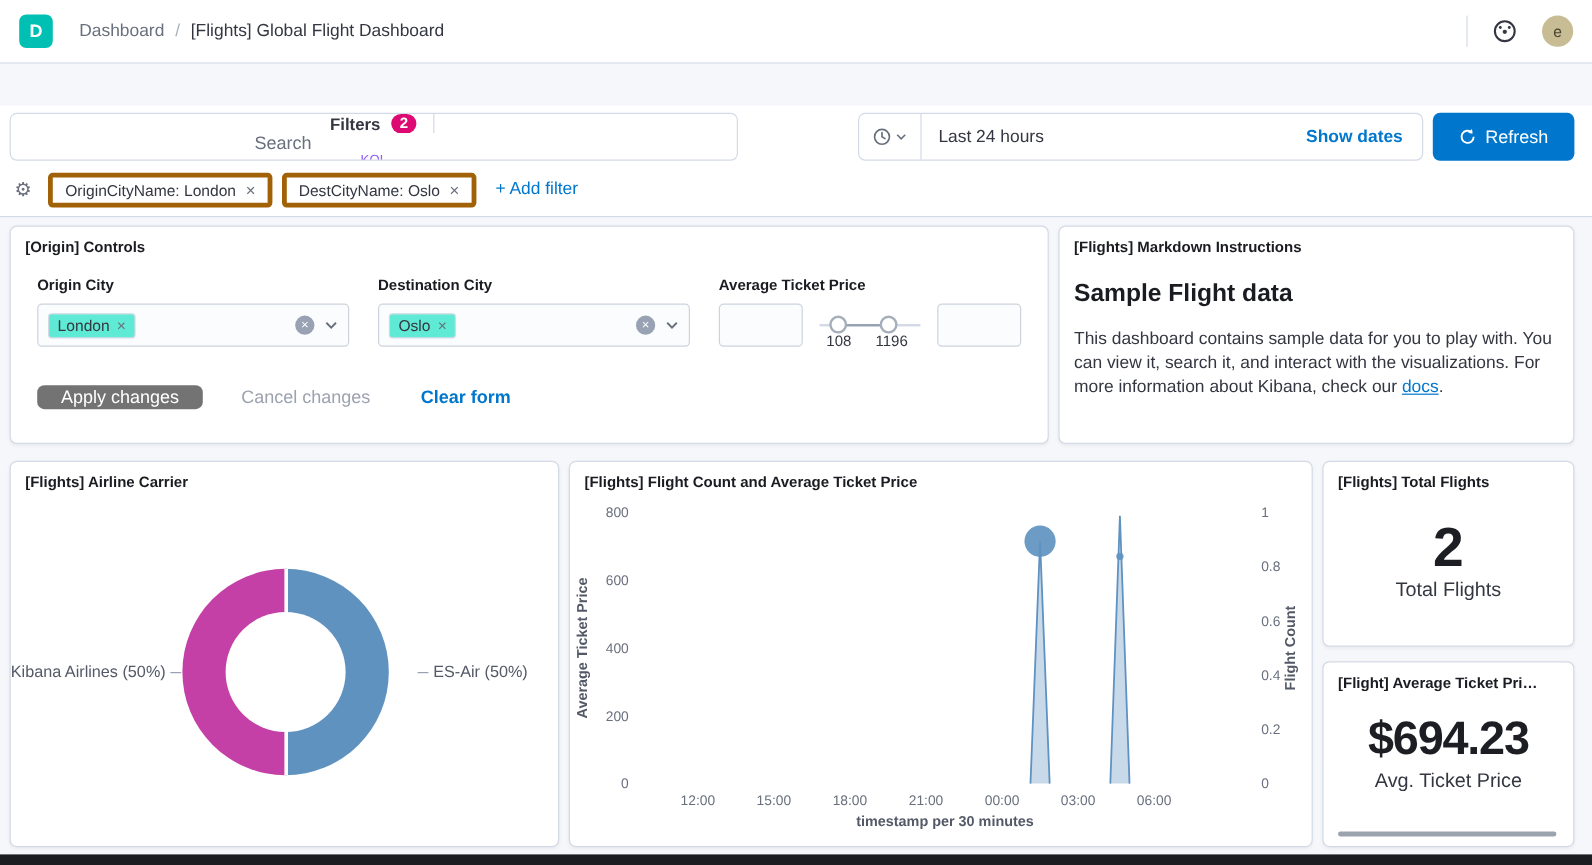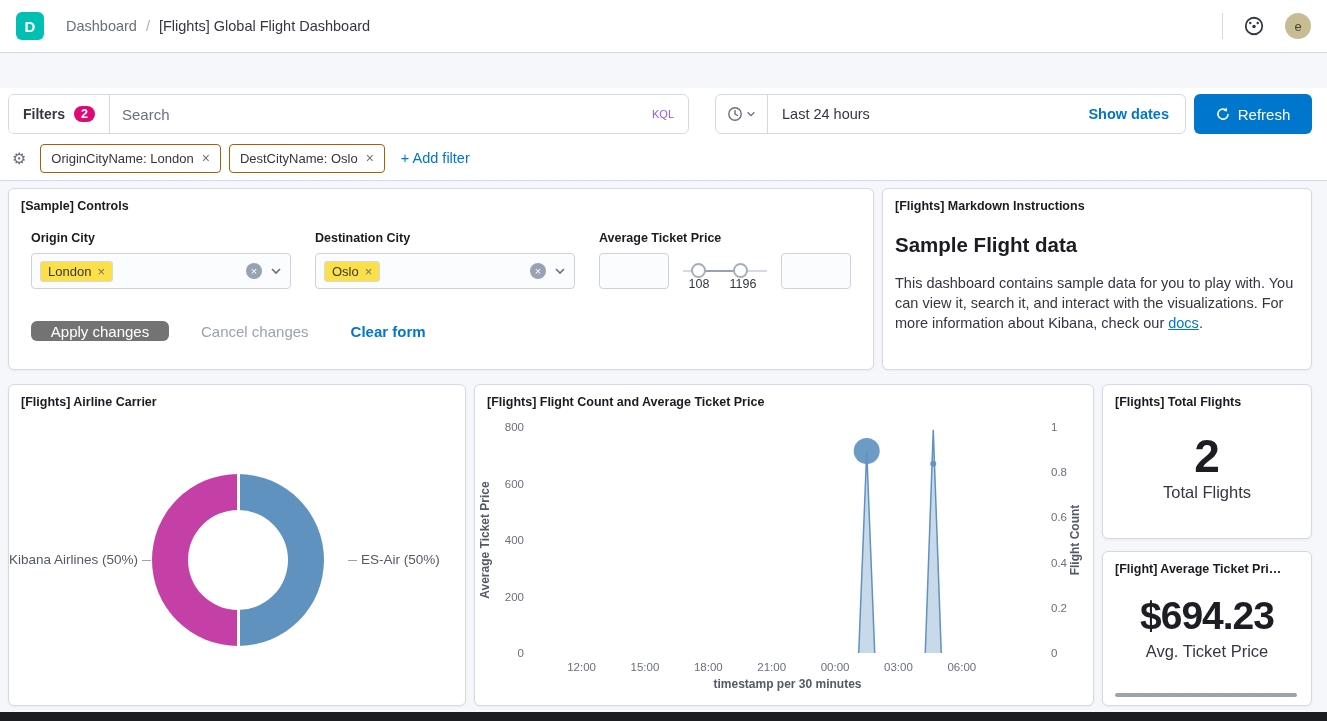--- a/index.html
+++ b/index.html
@@ -22,22 +22,22 @@
             font-size:13px; display:flex; align-items:center; justify-content:center; cursor:pointer; }
 
   
   .menu-bar { position:absolute; top:53px; left:0; right:0; height:35px; background:#fff;
               border-bottom:1px solid #D3DAE6; display:flex; align-items:center; gap:23px; padding:0 9px; z-index:5; }
   .menu-link { color:#0077CC; font-size:15px; text-decoration:none; cursor:pointer; }
 
   
   .query-section { position:absolute; top:88px; left:0; right:0; height:93px; background:#fff;
                    border-bottom:1px solid #D3DAE6; z-index:4; }
-  .query-bar { position:absolute; top:6px; left:8px; width:681px; height:40px; border:1px solid #D3DAE6;
-               border-radius:6px; background:#fff; display:flex; align-items:center; overflow:hidden; }
+  .query-bar { position:absolute; top:6px; left:8px; width:607px; height:40px; border:1px solid #D3DAE6;
+               border-radius:6px; background:#fff; display:flex; align-items:center; overflow:hidden;flex-direction:column; }
   .filters-btn { display:flex; align-items:center; gap:9px; padding:0 14px; height:100%;
                  border-right:1px solid #D3DAE6; background:#fff; border-top:none; border-bottom:none; border-left:none; cursor:pointer; }
   .filters-label { font-weight:600; font-size:14px; color:#343741; }
   .filters-badge { background:#DD0A73; color:#fff; border-radius:10px; min-width:20px; padding:1px 7px;
                    font-size:12.5px; font-weight:600; text-align:center; }
   .search-input { flex:1; border:none; outline:none; font-size:15px; padding:0 12px; color:#343741;
                   font-family:"Liberation Sans", sans-serif; }
   .search-input::placeholder { color:#69707D; }
   .kql { color:#8b5cf6; font-size:11px; padding:0 14px; background:none; border:none; cursor:pointer; }
 
@@ -48,21 +48,21 @@
   .time-text { flex:1; padding-left:14px; font-size:14.5px; color:#343741; cursor:pointer; }
   .show-dates { color:#0077CC; font-size:14.5px; font-weight:600; padding-right:16px; background:none; border:none; cursor:pointer; }
 
   .refresh-btn { position:absolute; top:6px; left:1194px; width:118px; height:40px; border:none; border-radius:6px;
                  background:#0077CC; color:#fff; font-size:15px; font-weight:500; display:flex; align-items:center;
                  justify-content:center; gap:8px; cursor:pointer; font-family:"Liberation Sans", sans-serif; }
 
   .pills-row { position:absolute; top:54px; left:0; right:0; height:32px; display:flex; align-items:center; padding:0 12px; gap:8px; }
   .gear { font-size:16px; color:#69707D; background:none; border:none; cursor:pointer; margin-right:6px; }
   .pill { display:flex; align-items:center; gap:8px; height:29px; padding:0 10px; background:#fff;
-          border:1px solid #a16207; border-radius:4px; font-size:13px; color:#343741; cursor:pointer; }
+          border:4px solid #a16207; border-radius:4px; font-size:13px; color:#343741; cursor:pointer; }
   .pill-x { color:#69707D; font-size:14px; cursor:pointer; }
   .add-filter { color:#0077CC; font-size:14.5px; margin-left:8px; background:none; border:none; cursor:pointer; }
 
   
   .panel { position:absolute; background:#fff; border:1px solid #D3DAE6; border-radius:6px;
            box-shadow:0 1px 3px rgba(0,0,0,0.05); }
   .panel-title { position:absolute; top:10px; left:12px; right:12px; font-size:12.5px; font-weight:700;
                  color:#1a1c21; white-space:nowrap; overflow:hidden; cursor:pointer; }
 
   .panel-controls  { left:8px;    top:188px; width:866px; height:182px; }
@@ -70,21 +70,21 @@
   .panel-airline   { left:8px;    top:384px; width:458px; height:322px; }
   .panel-flight    { left:474px;  top:384px; width:620px; height:322px; }
   .panel-total     { left:1102px; top:384px; width:210px; height:155px; }
   .panel-avg       { left:1102px; top:551px; width:210px; height:155px; }
 
   
   .ctl-group { position:absolute; top:0; }
   .ctl-label { position:absolute; top:42px; font-size:12.5px; font-weight:700; color:#1a1c21; white-space:nowrap; }
   .combo { position:absolute; top:64px; width:260px; height:36px; background:#FBFCFD; border:1px solid #CCD3DE;
            border-radius:4px; display:flex; align-items:center; padding:0 8px; cursor:pointer; }
-  .combo-tag { display:inline-flex; align-items:center; gap:6px; background:#fde047; border:1px solid #D3DAE6;
+  .combo-tag { display:inline-flex; align-items:center; gap:6px; background:#5eead4; border:1px solid #D3DAE6;
                border-radius:3px; padding:2px 7px; font-size:13px; color:#343741; }
   .tag-x { color:#69707D; cursor:pointer; font-size:13px; }
   .combo-icons { margin-left:auto; display:flex; align-items:center; gap:8px; }
   .clear-circle { width:16px; height:16px; border-radius:50%; background:#98A2B3; color:#fff; font-size:11px;
                   line-height:16px; text-align:center; cursor:pointer; }
   .price-row { position:absolute; top:64px; display:flex; align-items:center; gap:14px; }
   .num-input { width:70px; height:36px; background:#FBFCFD; border:1px solid #CCD3DE; border-radius:4px;
                font-family:"Liberation Sans", sans-serif; }
   .slider { position:relative; width:84px; height:36px; }
   .slider-track { position:absolute; top:17px; left:0; right:0; height:2px; background:#D3DAE6; }
@@ -205,21 +205,21 @@
       </div>
       <div class="pill">
         <span>DestCityName: Oslo</span>
         <span class="pill-x">×</span>
       </div>
       <button class="add-filter">+ Add filter</button>
     </div>
   </section>
 
   <section class="panel panel-controls">
-    <div class="panel-title">[Sample] Controls</div>
+    <div class="panel-title">[Origin] Controls</div>
 
     <div class="ctl-group" style="left:0">
       <div class="ctl-label" style="left:22px">Origin City</div>
       <div class="combo" style="left:22px">
         <span class="combo-tag">
           <span>London</span>
           <span class="tag-x">×</span>
         </span>
         <span class="combo-icons">
           <span class="clear-circle">×</span>

